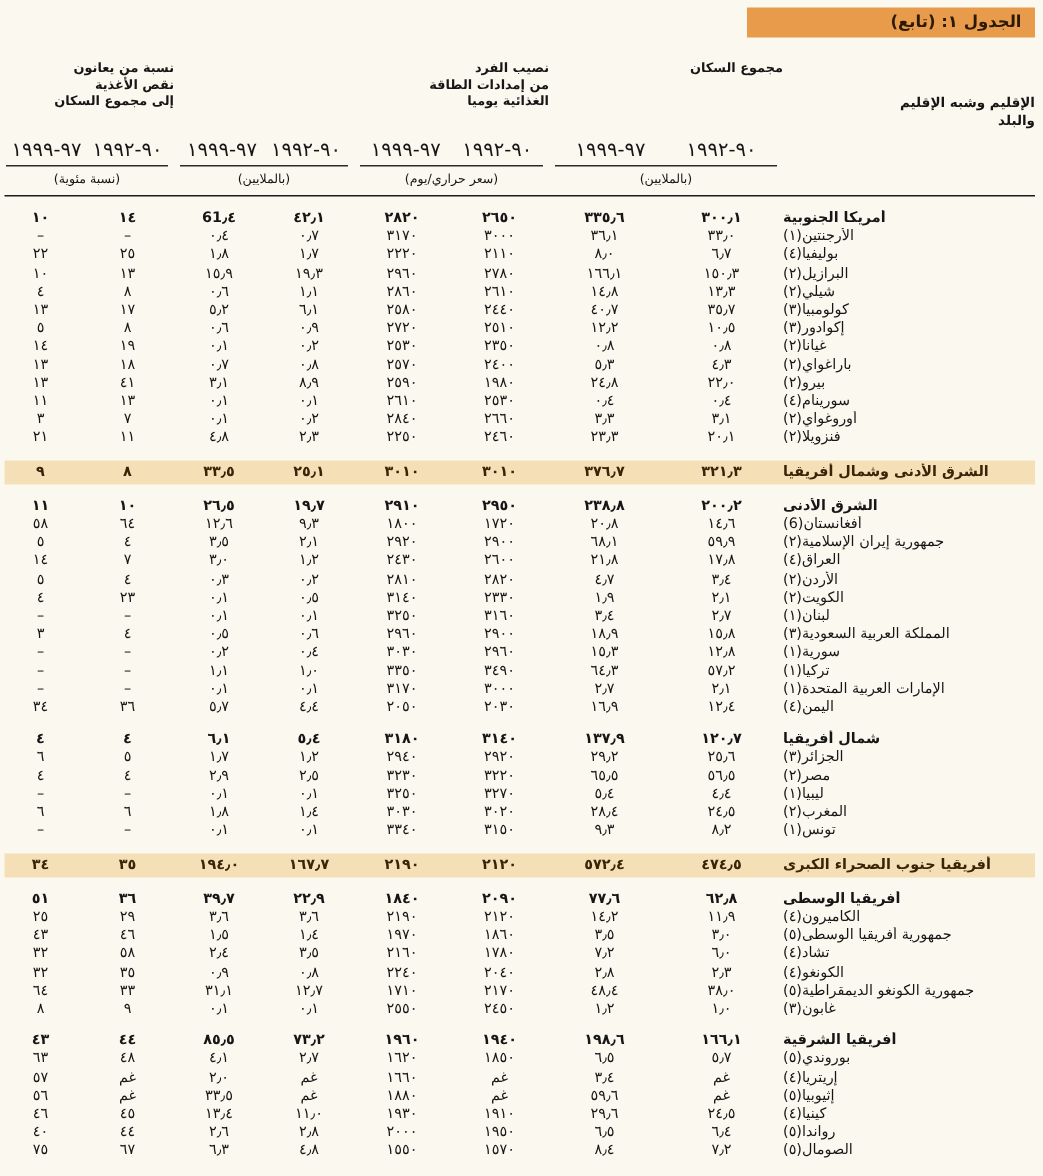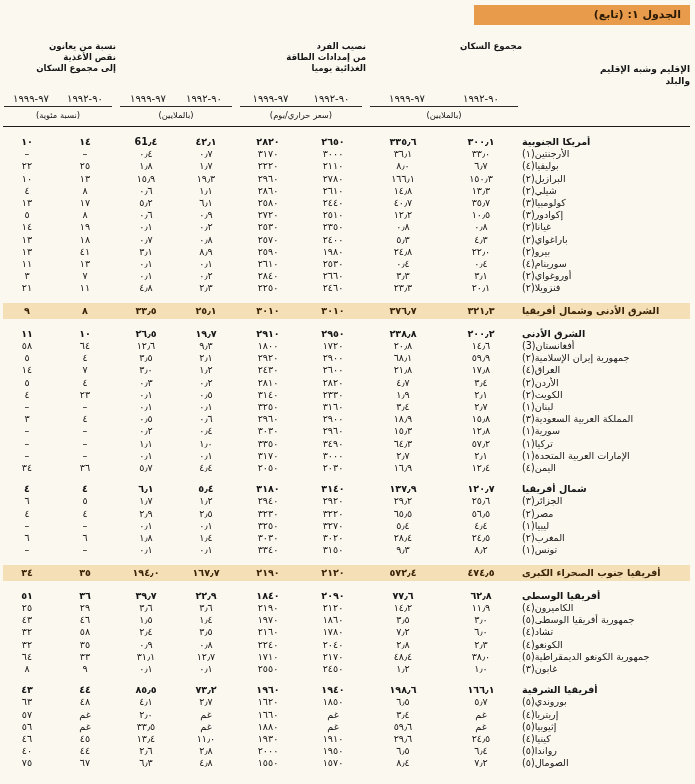--- a/index.html
+++ b/index.html
@@ -4,21 +4,21 @@
 <style>
   html,body{margin:0;padding:0;}
   body{
     width:695px;height:784px;overflow:hidden;
     background:#FBF8F0;color:#161616;
     font-family:"DejaVu Sans",sans-serif;
     direction:rtl;
   }
   .page{padding:5px 5px 0 3px;box-sizing:border-box;}
   .titlebar{
-    width:216px;box-sizing:border-box;
+    width:192px;box-sizing:border-box;
     background:#E89B4A;
     padding:3px 9px 4px;
     font-size:11px;font-weight:bold;color:#2b1a05;
   }
   .table-wrap{margin-top:14px;}
   .cols{
     display:grid;
     grid-template-columns:168px 82px 74px 66px 64px 60px 60px 62px 54px;
   }
   .gc1{grid-column:1;margin-top:20px;}
@@ -34,21 +34,21 @@
   .gtitle{
     font-size:8.6px;font-weight:bold;text-align:right;
     line-height:11px;white-space:pre-line;padding-top:2px;
   }
   .years-row{align-items:end;}
   .pair{
     display:grid;grid-template-columns:1fr 1fr;
     border-bottom:1px solid #2a2a2a;
     padding-bottom:2px;margin:0 4px;
   }
-  .period{font-size:10px;text-align:center;}
+  .period{font-size:13px;text-align:center;}
   .ltr{direction:ltr;unicode-bidi:isolate;}
   .units-row{margin-top:2px;}
   .unit{font-size:8.4px;text-align:center;line-height:12px;}
   .head-rule{border-top:1.6px solid #1b1b1b;margin-top:5px;}
   .tbody{margin-top:4px;}
   .trow{
     min-height:12.2px;line-height:12.2px;
     font-size:9.6px;align-items:center;
   }
   .trow .country{text-align:left;white-space:nowrap;overflow:hidden;}
@@ -269,21 +269,21 @@
   <div class="cell num">٢٠٠٫٢</div>
           <div class="cell num">٢٣٨٫٨</div>
           <div class="cell num">٢٩٥٠</div>
           <div class="cell num">٢٩١٠</div>
           <div class="cell num">١٩٫٧</div>
           <div class="cell num">٢٦٫٥</div>
           <div class="cell num">١٠</div>
           <div class="cell num">١١</div>
         </div>
         <div class="cols trow country-row">
-    <div class="cell country">أفغانستان(3)</div>
+    <div class="cell country">أفغانستان(6)</div>
   <div class="cell num">١٤٫٦</div>
           <div class="cell num">٢٠٫٨</div>
           <div class="cell num">١٧٢٠</div>
           <div class="cell num">١٨٠٠</div>
           <div class="cell num">٩٫٣</div>
           <div class="cell num">١٢٫٦</div>
           <div class="cell num">٦٤</div>
           <div class="cell num">٥٨</div>
         </div>
         <div class="cols trow country-row">

